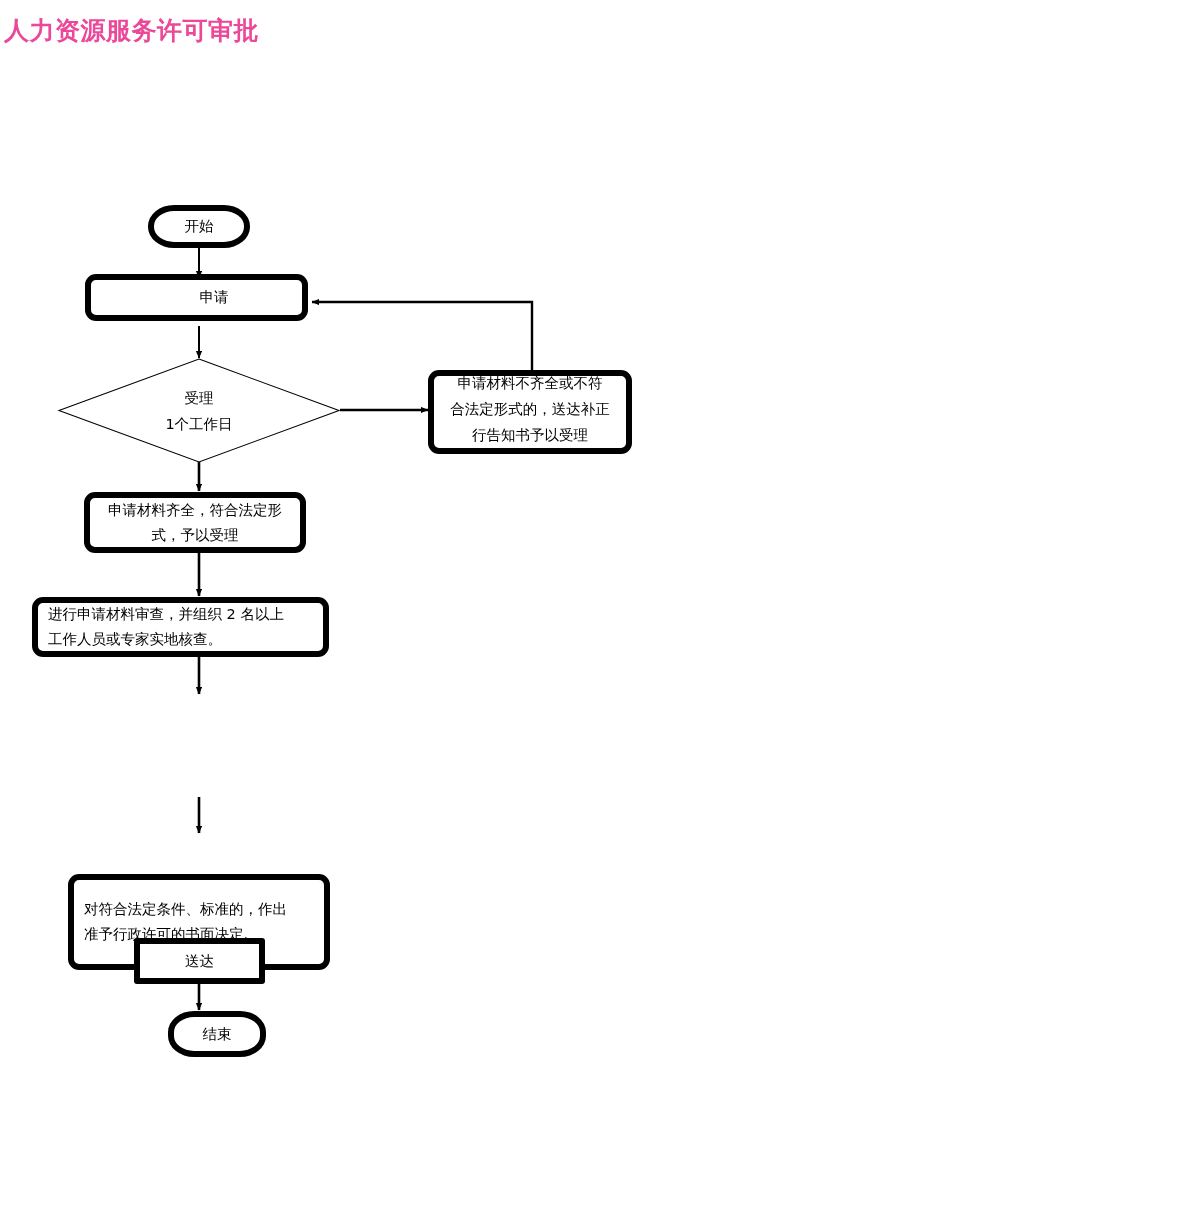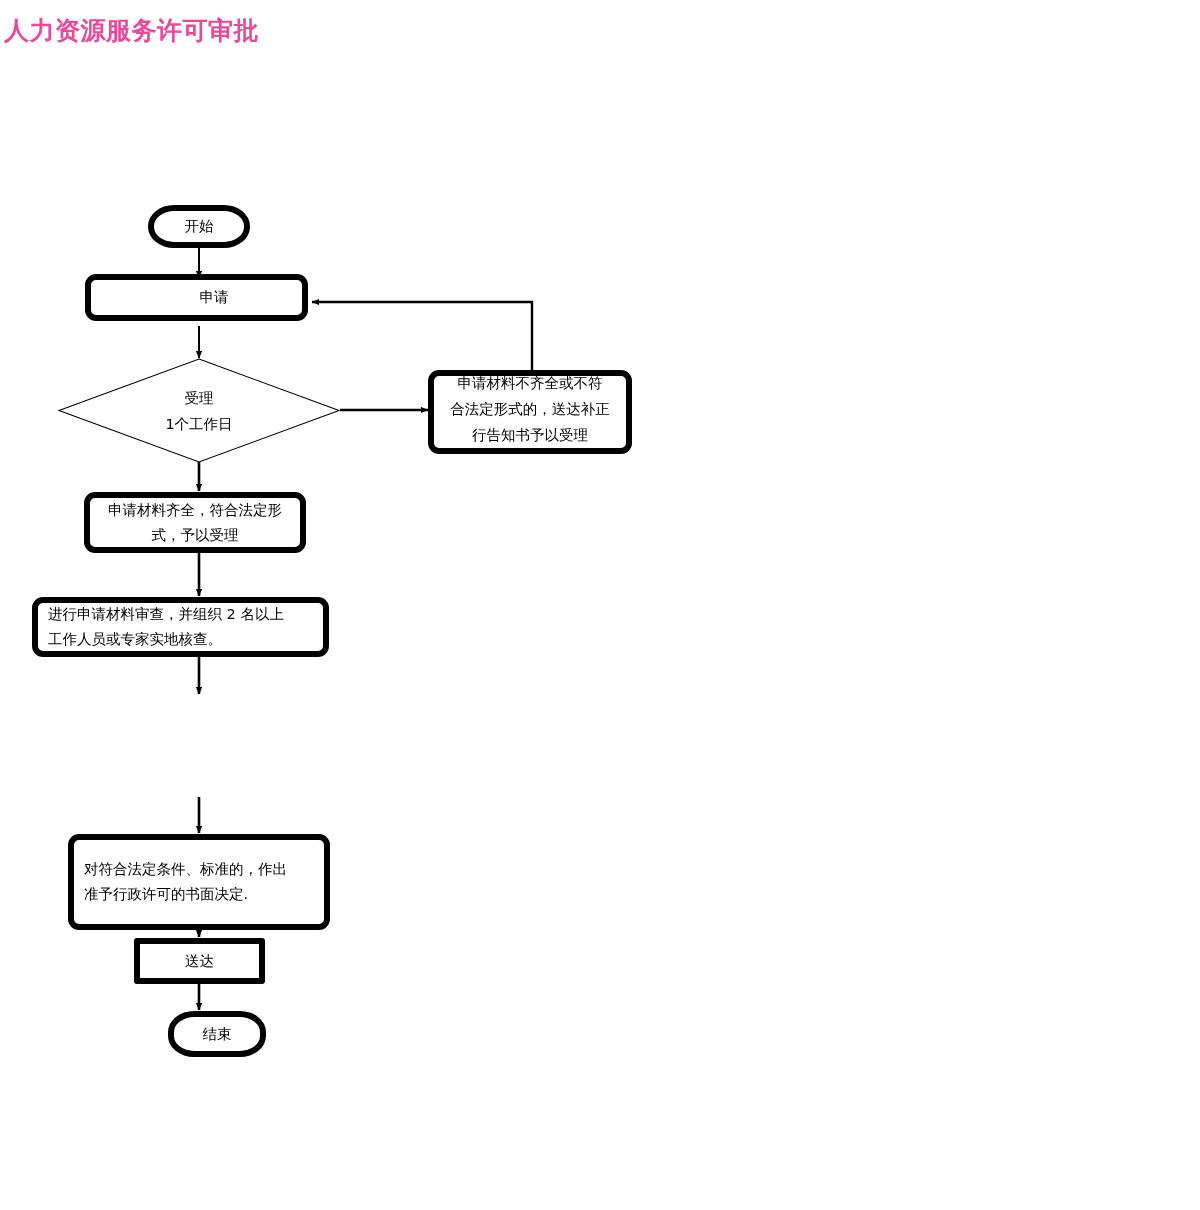--- a/index.html
+++ b/index.html
@@ -159,21 +159,21 @@
     <span class="label cjk" style="padding:0 8px;">申请材料齐全，符合法定形
 式，予以受理</span>
   </div>
 
   <div class="node process" style="left:32px; top:597px; width:297px; height:60px;">
     <span class="label cjk" style="padding:0 10px; text-align:left;">进行申请材料审查，并组织 2 名以上
 工作人员或专家实地核查。</span>
   </div>
 
 
-  <div class="node process" style="left:68px; top:834px; width:262px; height:96px;">
+  <div class="node process" style="left:68px; top:874px; width:262px; height:96px;">
     <span class="label cjk" style="padding:0 10px; text-align:left;">对符合法定条件、标准的，作出
 准予行政许可的书面决定.</span>
   </div>
 
   <div class="node process-sharp" style="left:134px; top:938px; width:131px; height:46px;">
     <span class="label cjk">送达</span>
   </div>
 
   <div class="node terminator" style="left:168px; top:1011px; width:98px; height:46px;">
     <span class="label cjk">结束</span>

